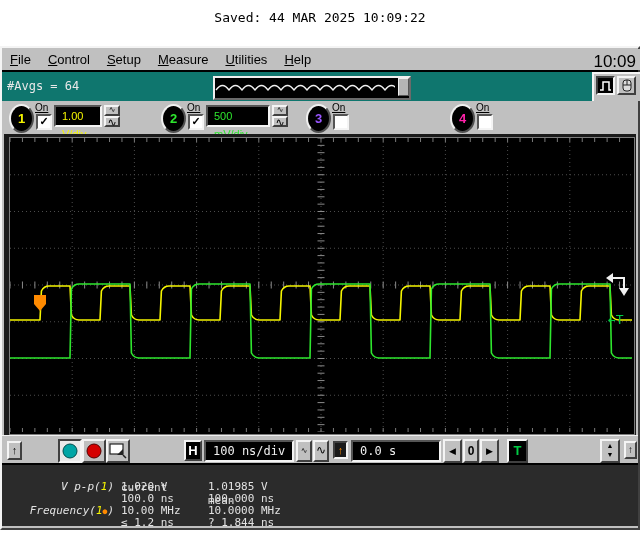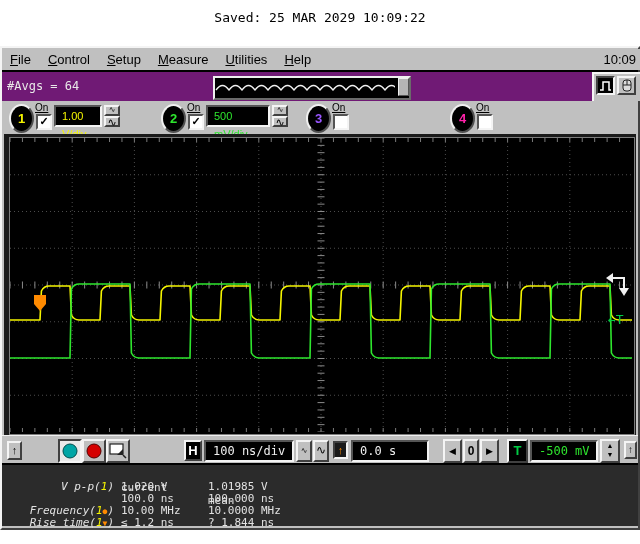--- a/index.html
+++ b/index.html
@@ -5,24 +5,24 @@
   html,body{margin:0;padding:0;background:#fff;}
   body{width:640px;height:544px;position:relative;font-family:"Liberation Sans",sans-serif;overflow:hidden;}
   .abs{position:absolute;}
   .mono{font-family:"DejaVu Sans Mono",monospace;}
   
   #app-window{left:0;top:46px;width:636px;height:480px;background:#c0c0c0;
     border:2px solid;border-color:#f4f4f4 #404040 #404040 #f4f4f4;}
   
   #menubar{left:0;top:1px;width:632px;height:21px;background:#c0c0c0;display:flex;align-items:center;padding-left:8px;}
   .menu-item{font-size:13px;color:#000;margin-right:17px;cursor:default;}
-  #menu-clock{position:absolute;right:6px;top:3px;font-size:13px;color:#000;}
+  #menu-clock{position:absolute;right:6px;top:3px;font-size:17px;color:#000;}
   .hline{left:0;top:22px;width:636px;height:2px;background:#000;}
   
-  #status-row{left:0;top:24px;width:636px;height:29px;background:#701a75;text-align:right;}
+  #status-row{left:0;top:24px;width:636px;height:29px;background:#0f766e;text-align:right;}
   #avgs{left:5px;top:7px;color:#e8e8e8;font-size:12px;}
   #preview-frame{left:211px;top:4px;width:194px;height:20px;background:#000;border:2px solid;border-color:#efefef #6a6a6a #6a6a6a #efefef;}
   #preview-handle{right:0;top:0;width:9px;height:16px;background:#b5b5b5;border:1px solid;border-color:#eee #555 #555 #eee;}
   #corner-panel{left:590px;top:0px;width:46px;height:27px;background:#c0c0c0;border:2px solid;border-color:#f4f4f4 #404040 #404040 #f4f4f4;}
   .tool-btn{display:inline-block;box-sizing:border-box;border:2px solid;border-color:#f4f4f4 #404040 #404040 #f4f4f4;background:#c0c0c0;text-align:center;}
   .tool-btn.sunken{border-color:#404040 #f4f4f4 #f4f4f4 #404040;}
   
   #channel-row{left:0;top:53px;width:636px;height:33px;background:#c0c0c0;}
   .badge{width:21px;height:25px;background:#000;border:2px solid;border-color:#f0f0f0 #505050 #505050 #f0f0f0;border-radius:50%;text-align:center;font-size:13px;font-weight:bold;line-height:25px;}
   .on-label{font-size:10px;color:#000;text-decoration:underline;}
@@ -41,21 +41,21 @@
   .meas-label{position:absolute;left:0;width:112px;text-align:right;font-style:italic;}
   .meas-cur{position:absolute;left:119px;}
   .meas-mean{position:absolute;left:206px;}
   .chan-num{color:#f5f500;}
   .meas-marker{color:#ff8a00;font-size:8px;}
   u{text-decoration:underline;}
 </style>
 </head>
 <body>
 
-<div class="abs mono" style="left:0;top:10px;width:640px;text-align:center;font-size:13px;color:#000;">Saved:  25 MAR 2029  10:09:22</div>
+<div class="abs mono" style="left:0;top:10px;width:640px;text-align:center;font-size:13px;color:#000;">Saved:  44 MAR 2025  10:09:22</div>
 
 <div id="app-window" class="abs">
 
   <div id="menubar" class="abs">
     <div style="display:flex;">
         <span class="menu-item"><u>F</u>ile</span>
         <span class="menu-item"><u>C</u>ontrol</span>
         <span class="menu-item"><u>S</u>etup</span>
         <span class="menu-item"><u>M</u>easure</span>
         <span class="menu-item"><u>U</u>tilities</span>
@@ -364,39 +364,38 @@
           <rect x="2" y="3" width="13" height="10" fill="#fff" stroke="#222" stroke-width="1.2"></rect>
           <polyline points="9,14 15,8 15,14 9,14" fill="#222"></polyline>
           <line x1="15" y1="14" x2="18" y2="17" stroke="#222" stroke-width="1.5"></line>
         </svg>
     </div>
     <div class="tool-btn abs" style="left:182px;top:4px;width:18px;height:21px;background:#000;color:#fff;font-weight:bold;font-size:13px;line-height:18px;">H</div>
     <div class="blackfield abs mono" style="left:202px;top:4px;width:90px;height:22px;line-height:18px;">100 ns/div</div>
     <div class="tool-btn abs" style="left:294px;top:4px;width:16px;height:22px;font-size:8px;line-height:17px;color:#000;">∿</div>
     <div class="tool-btn abs" style="left:311px;top:4px;width:16px;height:22px;font-size:12px;line-height:17px;color:#000;">∿</div>
     <div class="tool-btn sunken abs" style="left:331px;top:5px;width:15px;height:18px;background:#1a1a1a;color:#ff8a00;font-size:11px;line-height:14px;font-weight:bold;">↑</div>
-    <div class="blackfield abs mono" style="left:349px;top:4px;width:78px;height:22px;line-height:18px;">0.0 s</div>
+    <div class="blackfield abs mono" style="left:349px;top:4px;width:90px;height:22px;line-height:18px;">0.0 s</div>
     <div class="tool-btn abs" style="left:441px;top:3px;width:19px;height:24px;font-size:9px;line-height:20px;color:#000;">◀</div>
     <div class="tool-btn abs" style="left:461px;top:3px;width:16px;height:24px;font-size:12px;line-height:20px;font-weight:bold;color:#000;">0</div>
     <div class="tool-btn abs" style="left:478px;top:3px;width:19px;height:24px;font-size:9px;line-height:20px;color:#000;">▶</div>
     <div class="tool-btn abs" style="left:505px;top:3px;width:21px;height:24px;background:#000;color:#00cc44;font-weight:bold;font-size:13px;line-height:20px;">T</div>
-    <div class="blackfield abs mono" style="left:528px;top:4px;width:68px;height:22px;line-height:18px;color:#2ee62e;">-500 mV</div>
     <div class="tool-btn abs" style="left:598px;top:3px;width:20px;height:24px;color:#000;">
       <div style="font-size:7px;line-height:10px;">▲</div>
       <div style="font-size:7px;line-height:8px;">▼</div>
     </div>
     <div class="tool-btn abs" style="left:622px;top:5px;width:13px;height:18px;font-size:10px;line-height:14px;color:#000;">↑</div>
   </div>
 
   <div id="meas-panel" class="abs">
     <div class="meas-row" style="top:3px;">
       <span class="meas-cur">current</span>
       <span class="meas-mean">mean</span>
     </div>
     <div id="meas-rows">
         <div class="meas-row" style="top: 15px;"><span class="meas-label">V p-p(<span class="chan-num">1</span>)</span><span class="meas-cur">1.020 V</span><span class="meas-mean">1.01985 V</span></div>
         <div class="meas-row" style="top: 27px;"><span class="meas-cur">100.0 ns</span><span class="meas-mean">100.000 ns</span></div>
         <div class="meas-row" style="top: 39px;"><span class="meas-label">Frequency(<span class="chan-num">1</span><span class="meas-marker">●</span>)</span><span class="meas-cur">10.00 MHz</span><span class="meas-mean">10.0000 MHz</span></div>
-        <div class="meas-row" style="top: 51px;"><span class="meas-label">Rise time(<span class="chan-num">1</span><span class="meas-marker">▼</span>)</span><span class="meas-cur">≤ 1.2 ns</span><span class="meas-mean">? 1.844 ns</span></div>
+        <div class="meas-row" style="top: 51px;"><span class="meas-cur">≤ 1.2 ns</span><span class="meas-mean">? 1.844 ns</span></div>
       </div>
   </div>
 
 </div>
 
 </body></html>

